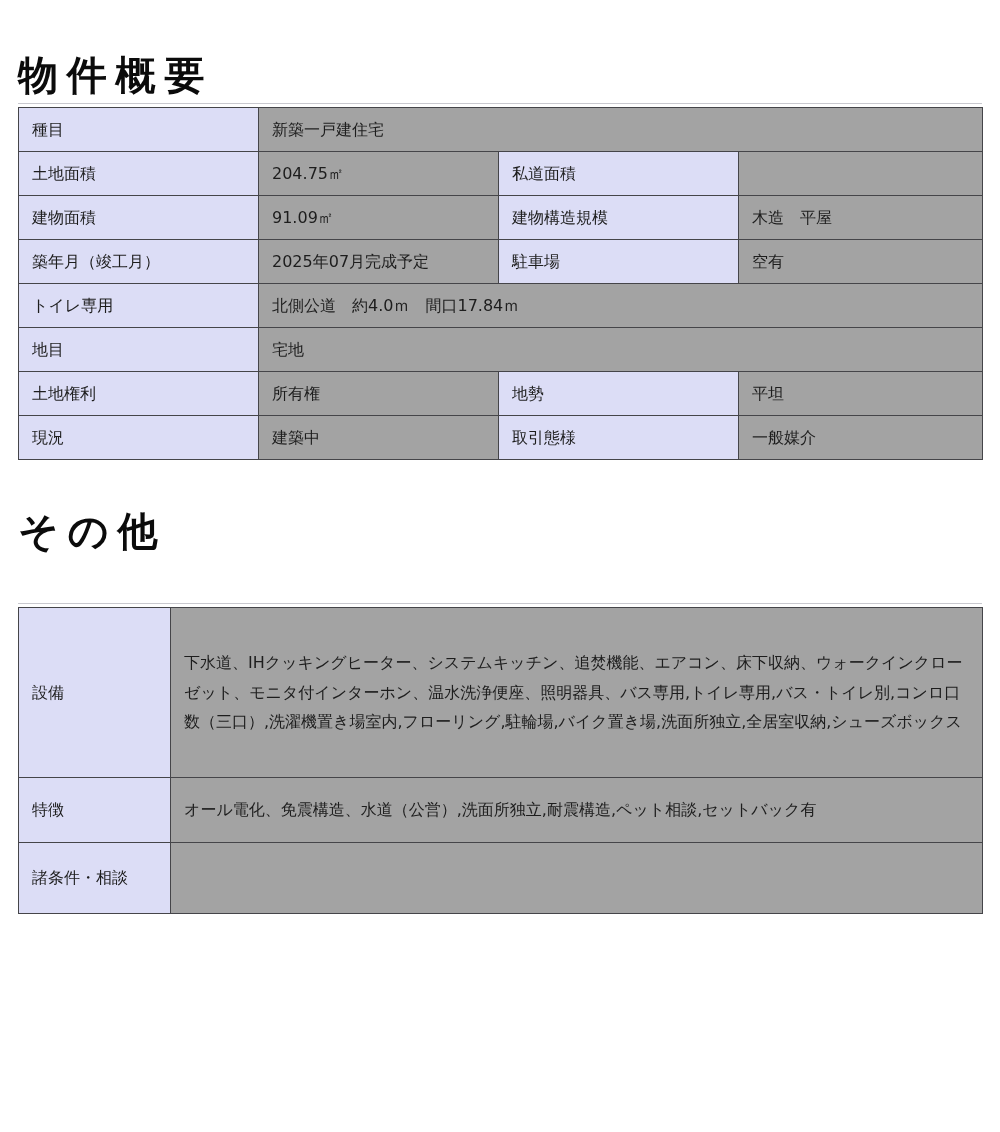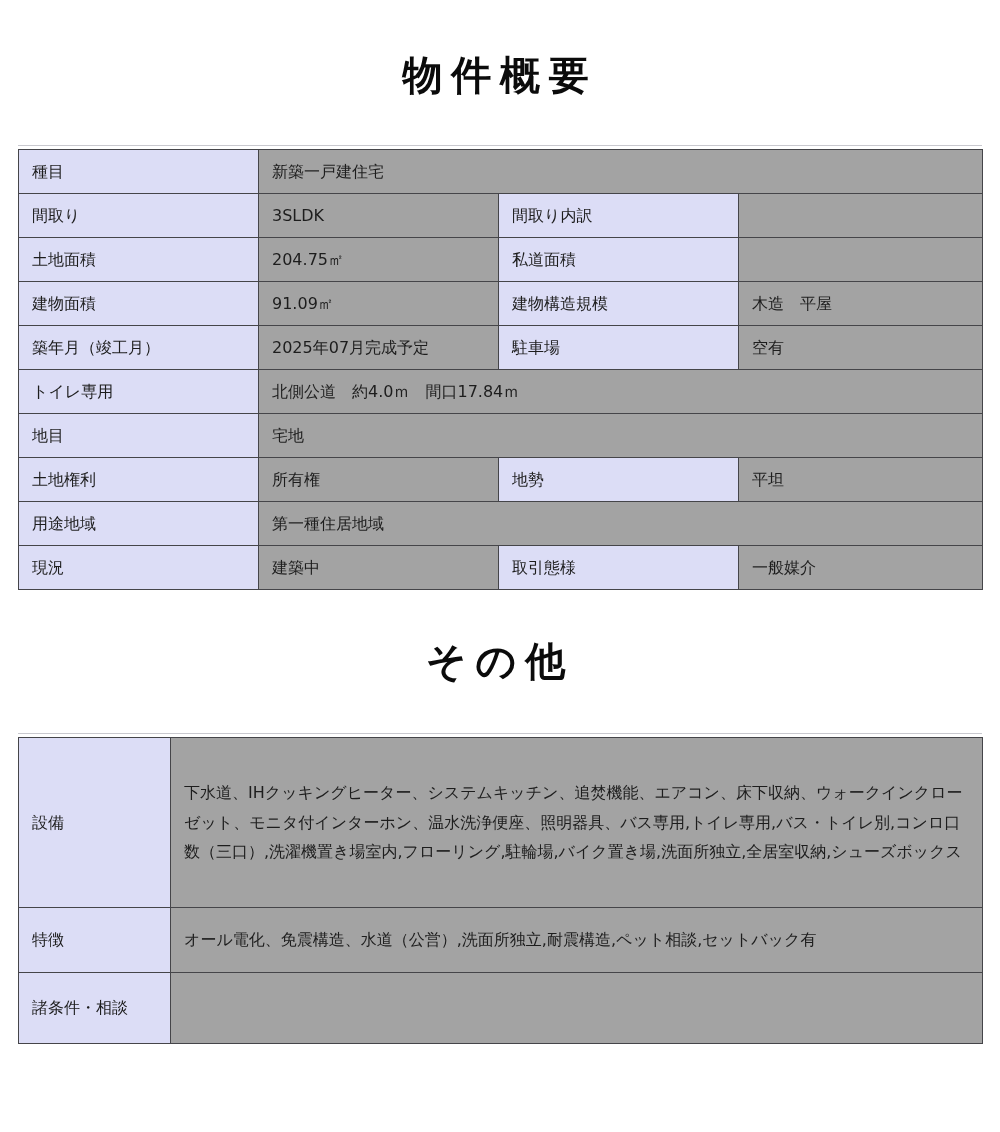--- a/index.html
+++ b/index.html
@@ -9,34 +9,34 @@
     font-family: "DejaVu Sans", "Liberation Sans", sans-serif;
     color: #1d1d1d;
   }
   .page {
     width: 964px;
     margin: 0 auto;
     padding-bottom: 14px;
   }
   .section-title {
     margin: 0;
-    text-align: center;
+    text-align: left;
     font-size: 40px;
     font-weight: bold;
     letter-spacing: 0.22em;
     color: #0b0b0b;
   }
   .title-overview { padding-top: 48px; }
   .title-other    { padding-top: 44px; }
 
   .table-wrap {
     border-top: 1px solid #c9c9cf;
     padding-top: 3px;
   }
-  .wrap-overview { margin-top: 42px; }
+  .wrap-overview { }
   .wrap-other    { margin-top: 44px; }
 
   table {
     width: 964px;
     border-collapse: collapse;
     table-layout: fixed;
   }
   td {
     border: 1px solid #454549;
     font-size: 16px;
@@ -69,26 +69,20 @@
           <col style="width:240px">
           <col style="width:240px">
           <col style="width:244px">
         </colgroup>
       <tbody>
         <tr>
           <td class="label-cell">種目</td>
           <td class="value-cell" colspan="3">新築一戸建住宅</td>
         </tr>
         <tr>
-          <td class="label-cell">間取り</td>
-          <td class="value-cell">3SLDK</td>
-          <td class="label-cell">間取り内訳</td>
-          <td class="value-cell"></td>
-        </tr>
-        <tr>
           <td class="label-cell">土地面積</td>
           <td class="value-cell">204.75㎡</td>
           <td class="label-cell">私道面積</td>
           <td class="value-cell"></td>
         </tr>
         <tr>
           <td class="label-cell">建物面積</td>
           <td class="value-cell">91.09㎡</td>
           <td class="label-cell">建物構造規模</td>
           <td class="value-cell">木造　平屋</td>
@@ -105,24 +99,20 @@
         </tr>
         <tr>
           <td class="label-cell">地目</td>
           <td class="value-cell" colspan="3">宅地</td>
         </tr>
         <tr>
           <td class="label-cell">土地権利</td>
           <td class="value-cell">所有権</td>
           <td class="label-cell">地勢</td>
           <td class="value-cell">平坦</td>
-        </tr>
-        <tr>
-          <td class="label-cell">用途地域</td>
-          <td class="value-cell" colspan="3">第一種住居地域</td>
         </tr>
         <tr>
           <td class="label-cell">現況</td>
           <td class="value-cell">建築中</td>
           <td class="label-cell">取引態様</td>
           <td class="value-cell">一般媒介</td>
         </tr>
       </tbody>
     </table>
   </div>

